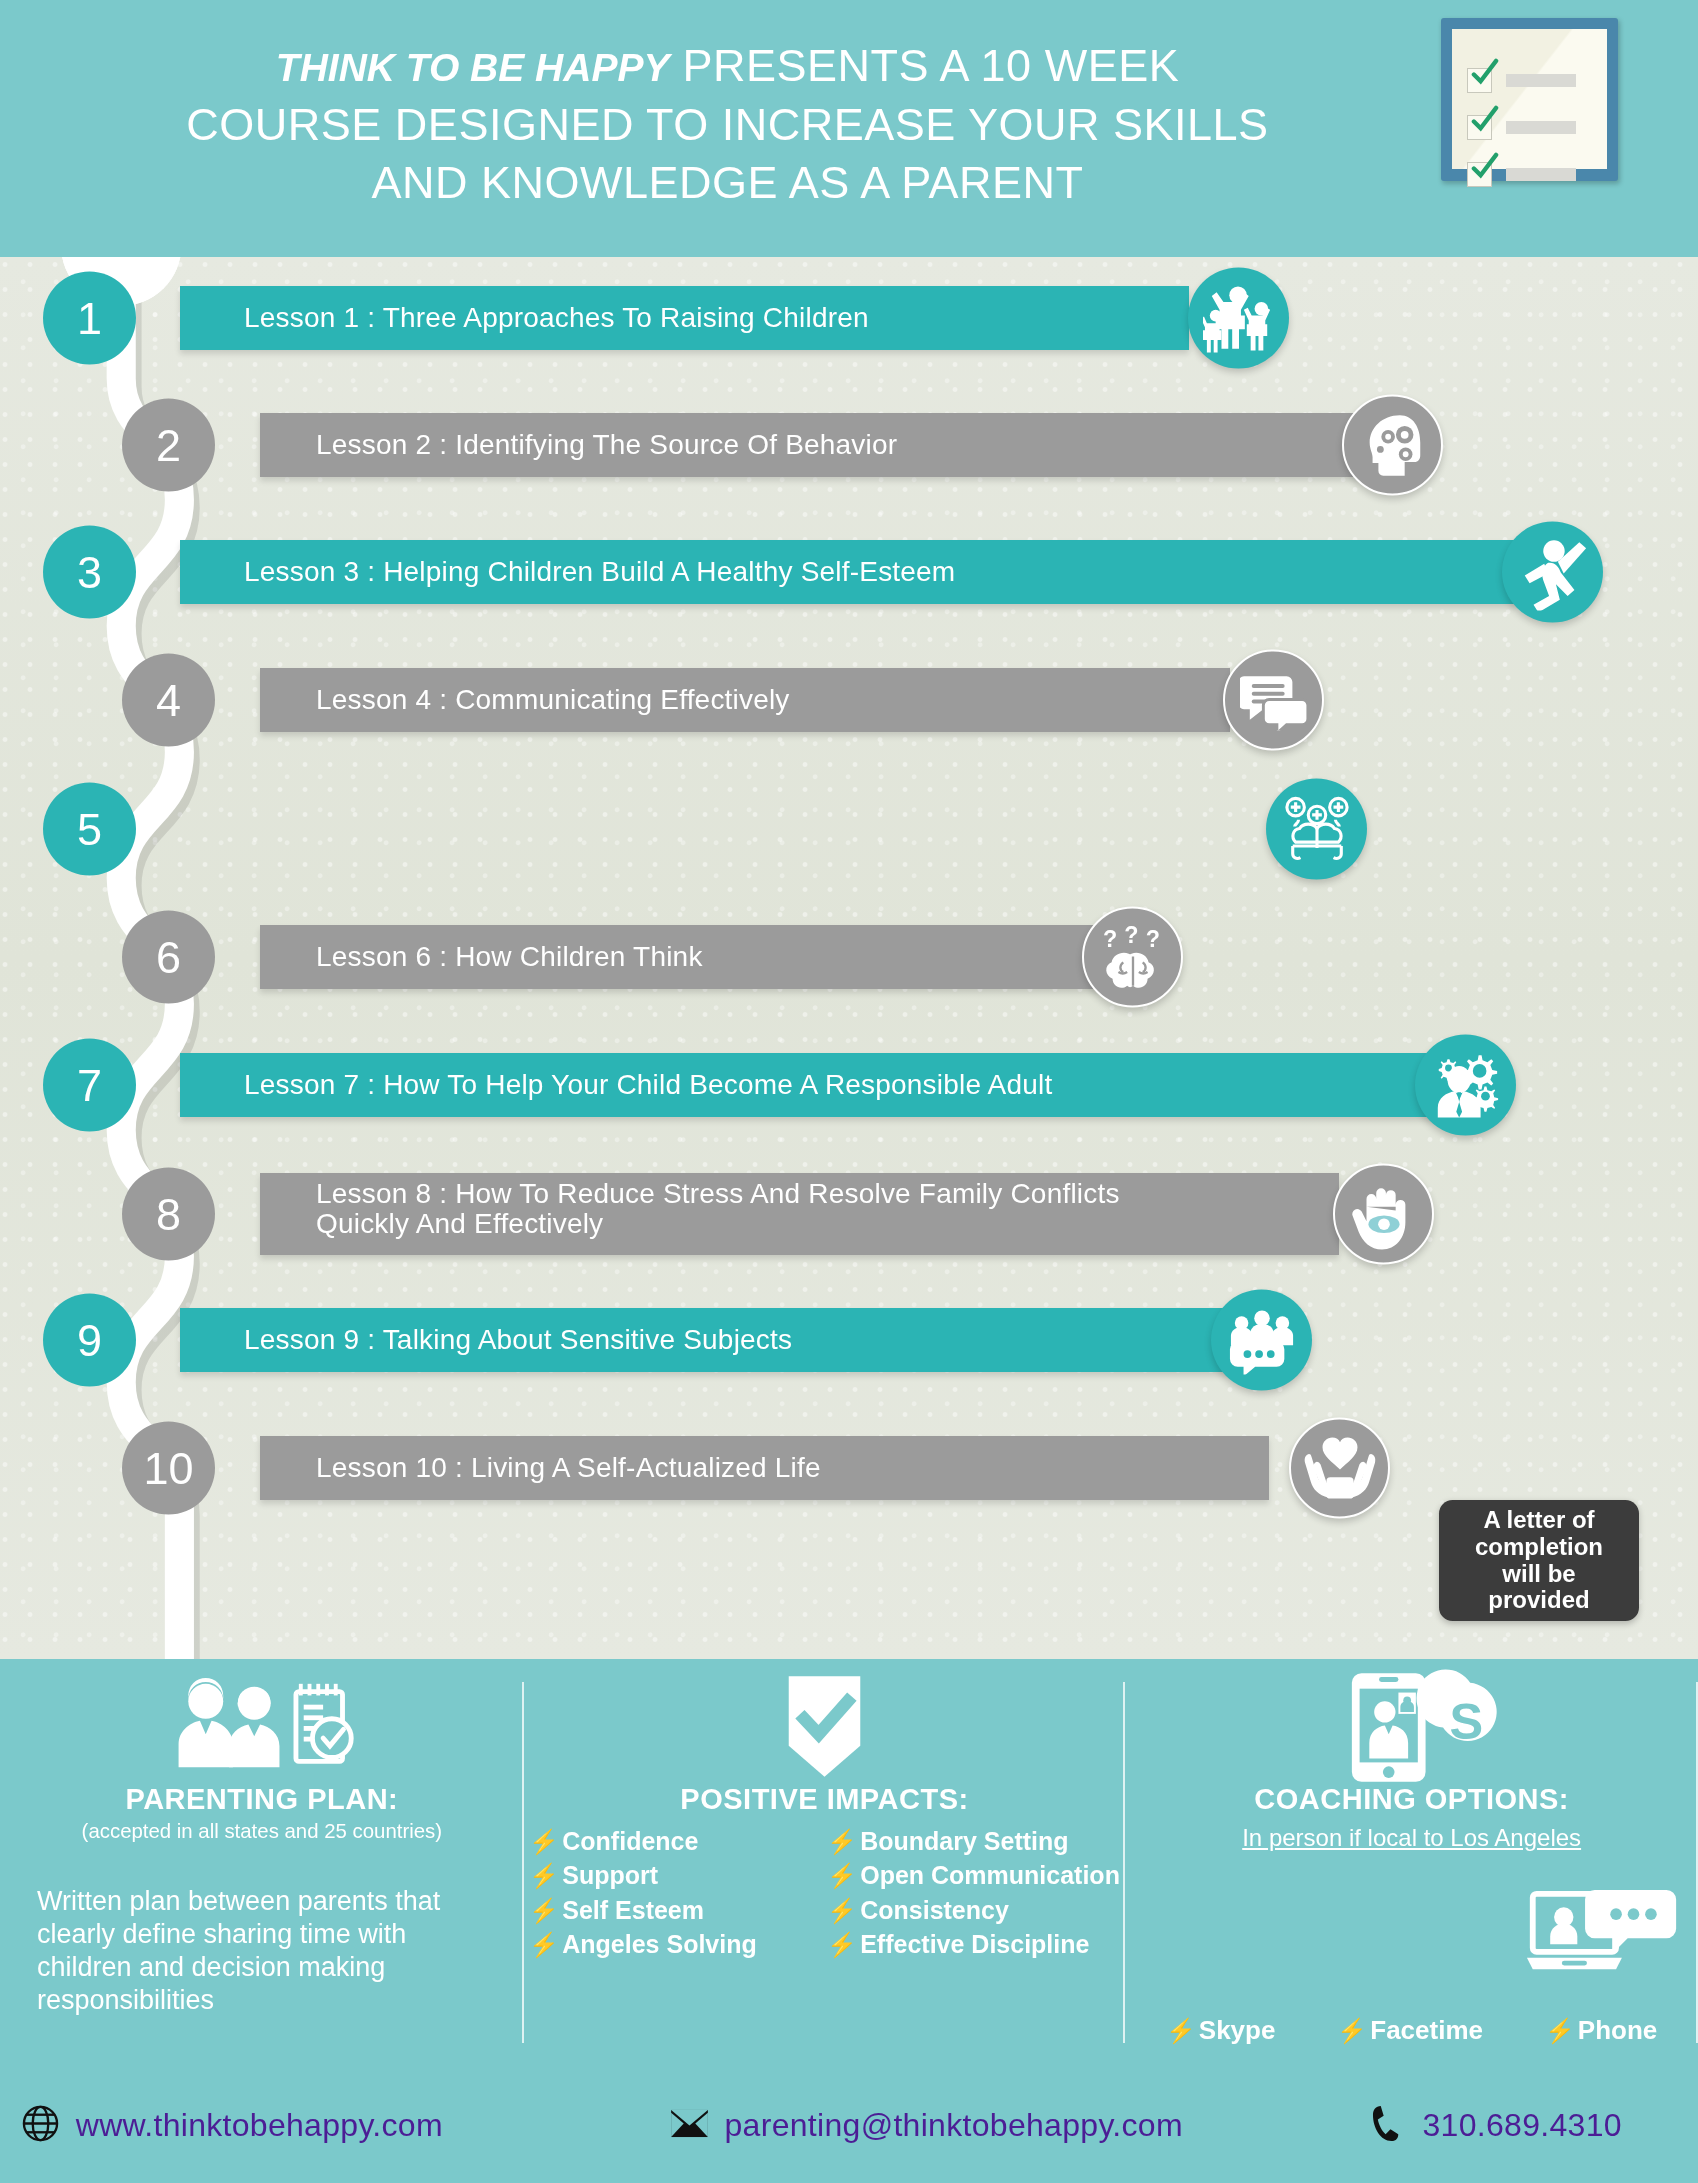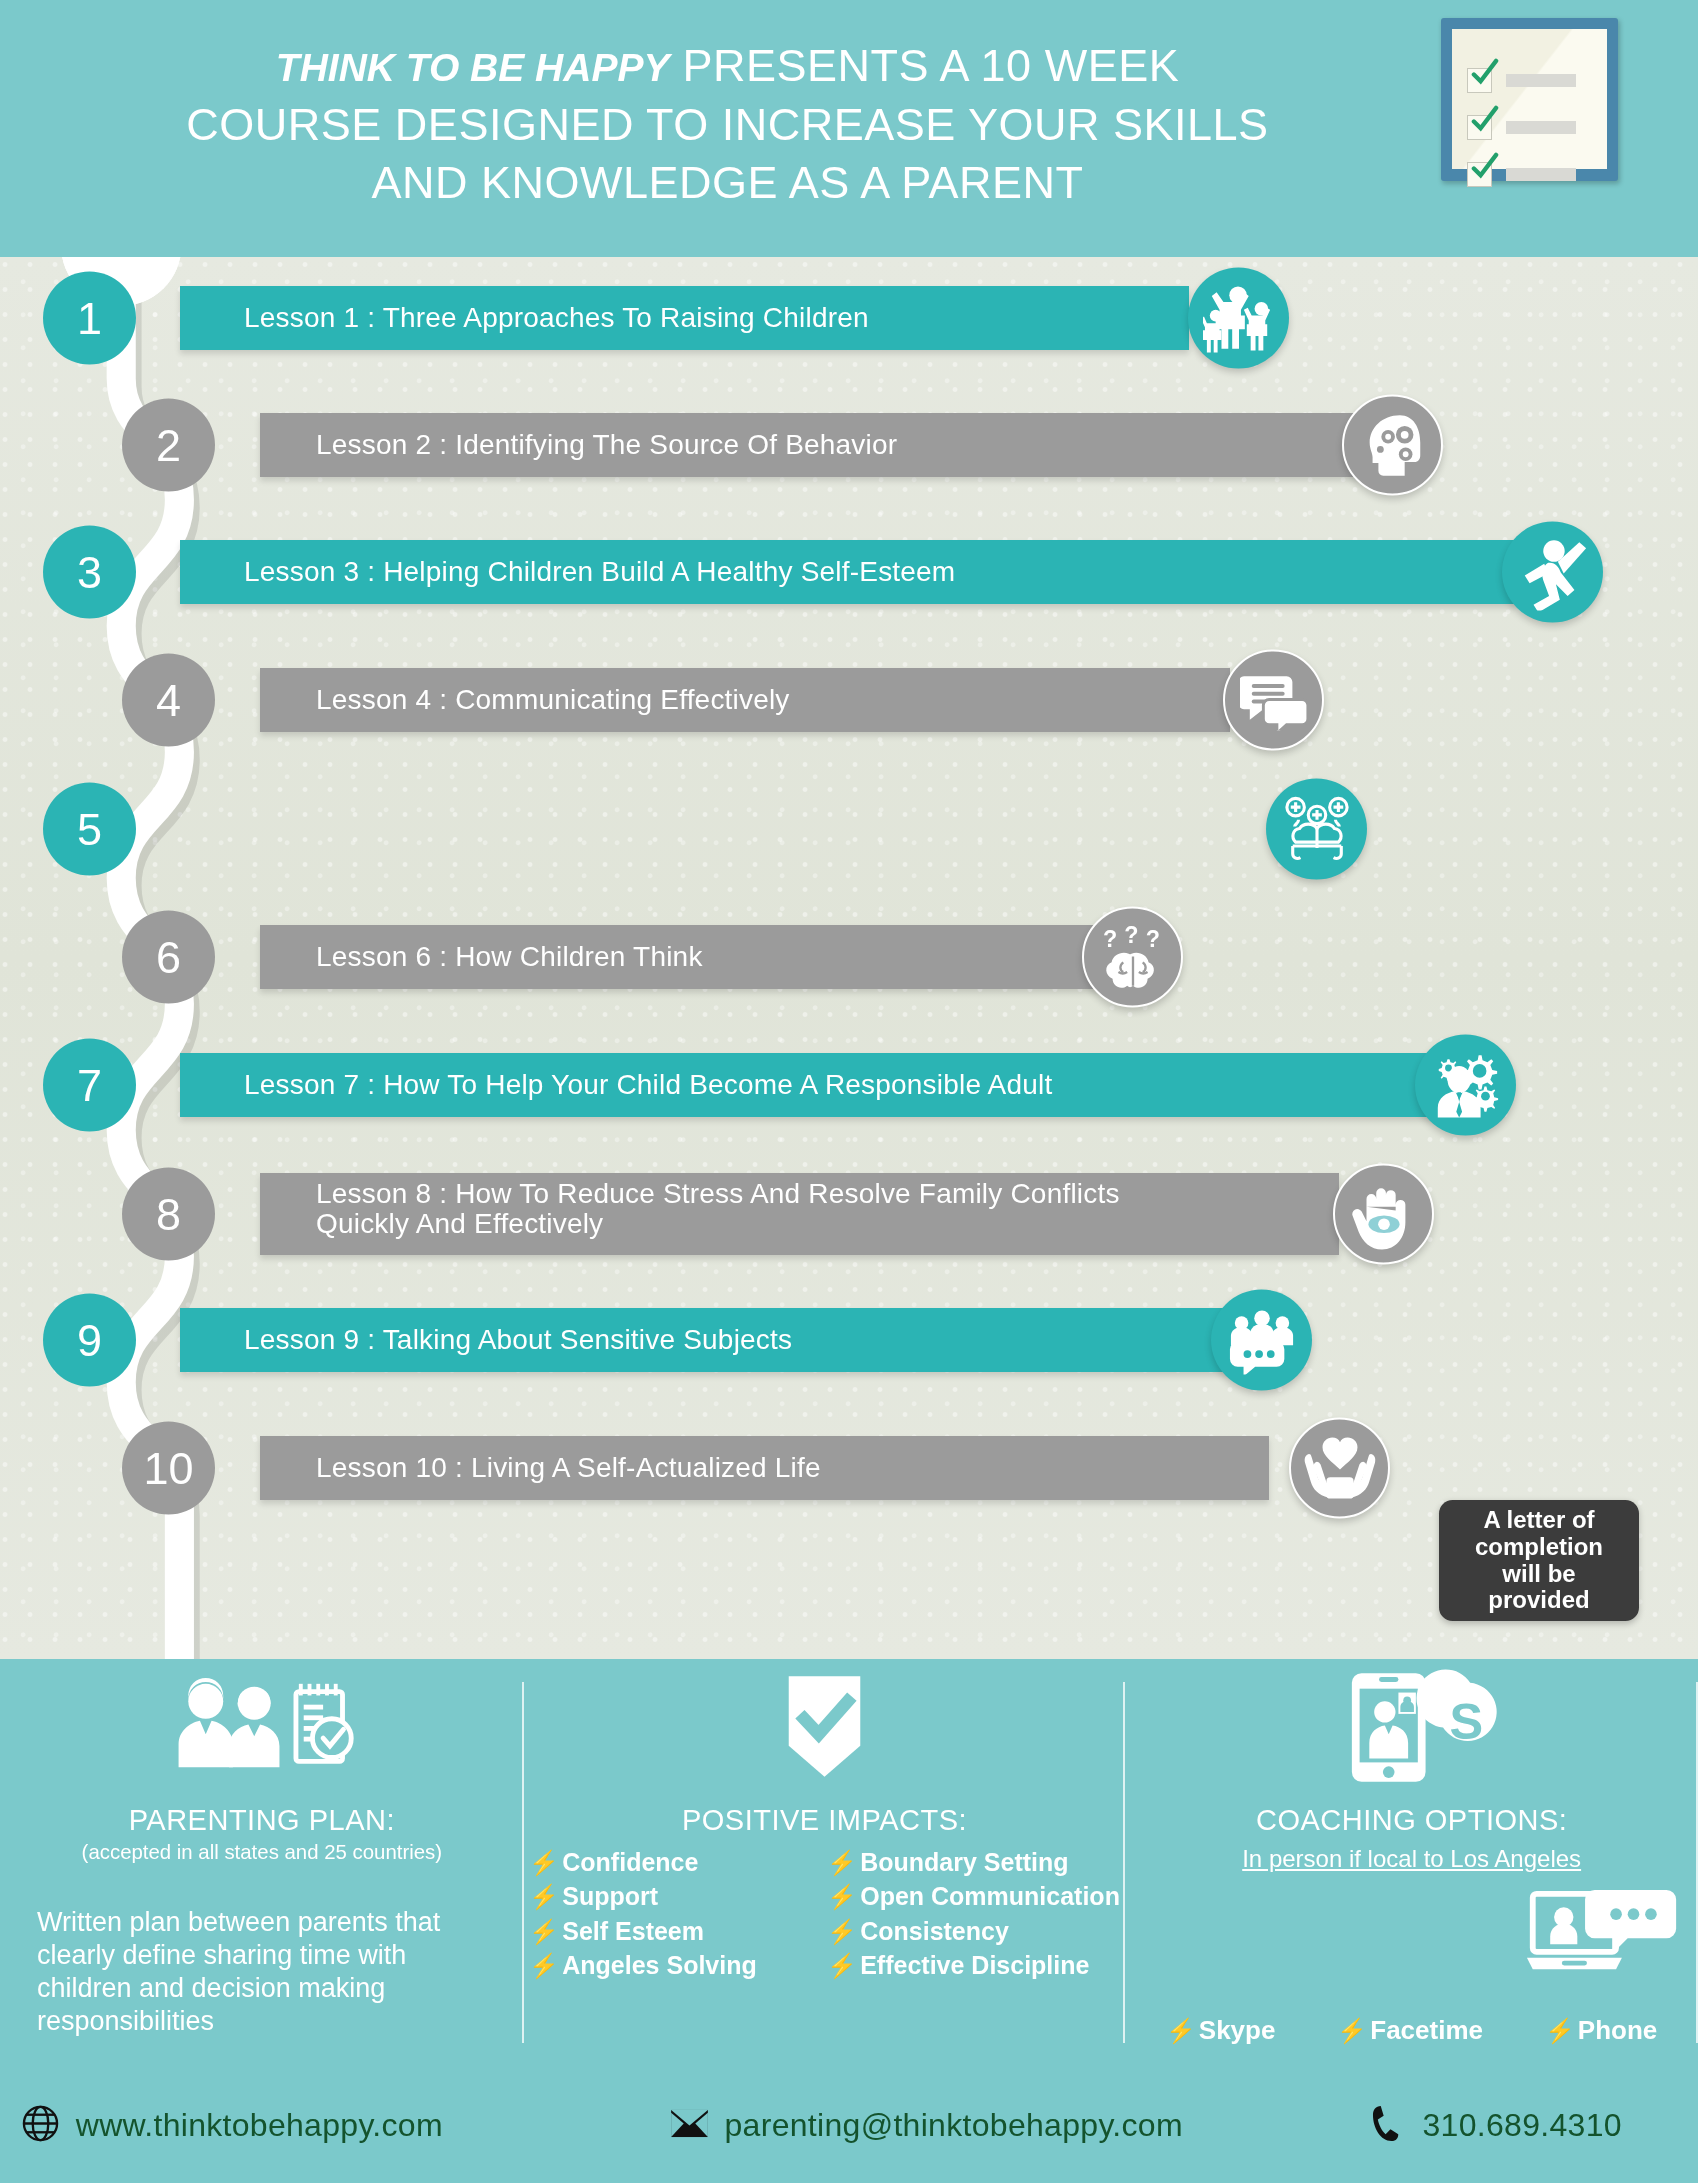--- a/index.html
+++ b/index.html
@@ -132,21 +132,21 @@
     background: #7bc9cb;
     display: flex;
   }
   .bcol { position: relative; height: 100%; color: #ffffff; }
   .bcol.c1 { width: 524px; }
   .bcol.c2 { width: 602px; }
   .bcol.c3 { width: 573px; }
   .bdiv { position: absolute; top: 23px; width: 1.9px; height: 361px; background: rgba(255,255,255,0.75); }
 
   .b-icon-wrap { height: 124px; display: flex; align-items: center; justify-content: center; padding-top: 11.6px; }
-  .b-title { text-align: center; font-size: 29px; letter-spacing: 0.5px; font-weight: 400; margin-top: 21px; }
+  .b-title { text-align: center; font-size: 29px; letter-spacing: 0.5px; font-weight: 700; margin-top: 0; }
   .b-sub { text-align: center; font-size: 20.4px; margin-top: 3.9px; font-weight: 300; }
   .b-body {
     font-size: 27px; line-height: 1.22; font-weight: 300;
     padding: 3.9px 27px 0 37px;
     margin-top: 38px;
   }
 
   .impact-cols { display: flex; padding: 7.8px 0 0 5.8px; }
   .impact-col { width: 50%; }
   .impact-item {
@@ -161,21 +161,21 @@
 
   .laptop-icon { position: absolute; right: 17.5px; top: 221px; }
 
   
   .footer {
     position: absolute; left: 0; top: 2067px;
     width: 1698px; height: 116px;
     background: #7bc9cb;
     display: flex; align-items: center;
   }
-  .f-item { display: flex; align-items: center; color: #14532d; }
+  .f-item { display: flex; align-items: center; color: #4c1d95; }
   .f-text { font-size: 32px; font-weight: 300; margin-left: 15.5px; letter-spacing: 0.3px; }
   .f1 { position: absolute; left: 21.3px; }
   .f2 { position: absolute; left: 670px; }
   .f3 { position: absolute; left: 1372px; }
 </style>
 </head>
 <body>
 
 <div class="header">
   <div class="header-text">

